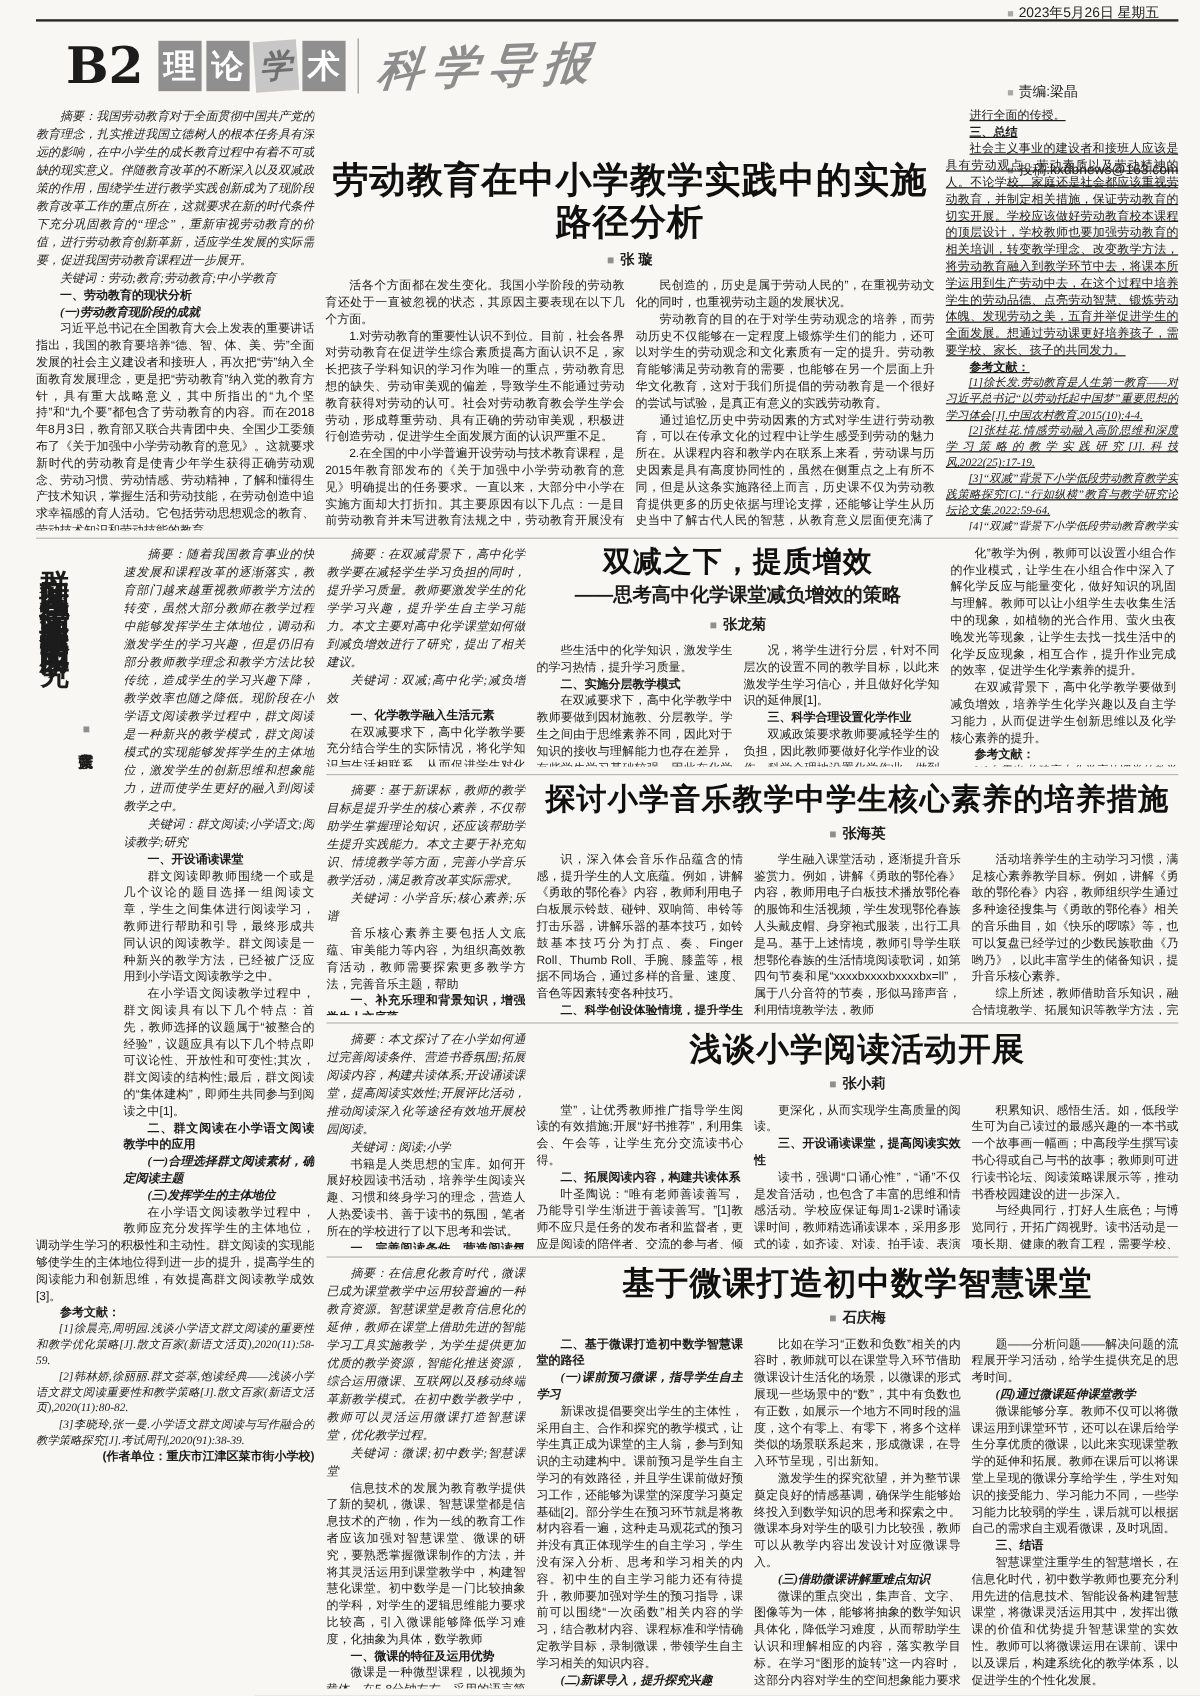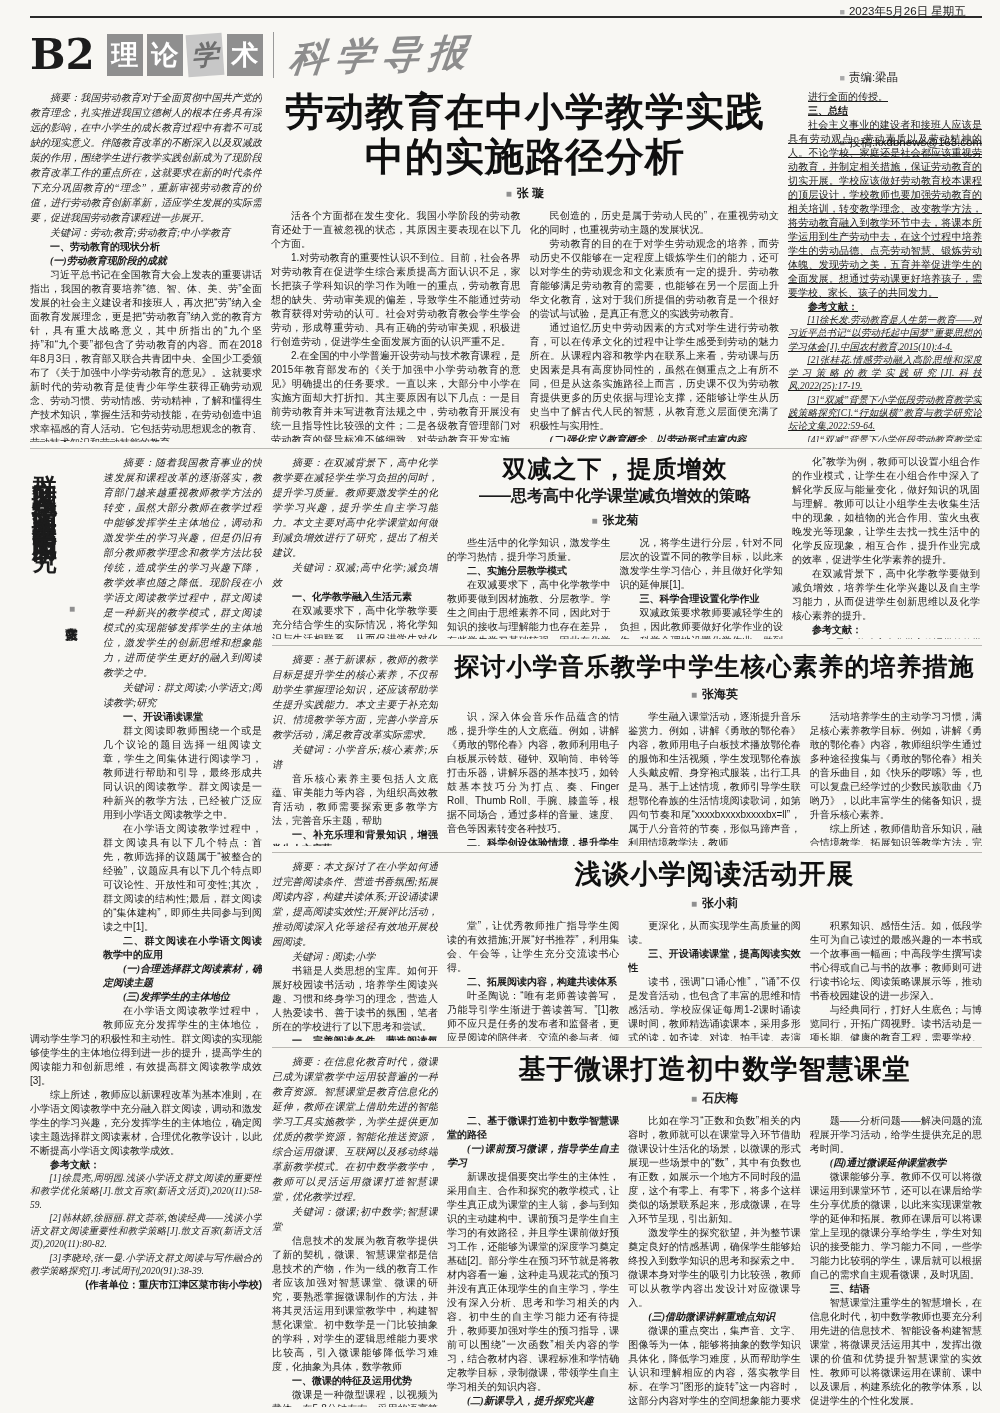--- a/index.html
+++ b/index.html
@@ -2,21 +2,21 @@
 <html><head>
 <meta charset="utf-8">
 <style>
   html,body{margin:0;padding:0;background:#dddbd6;}
   .page{position:relative;width:1000px;height:1413px;margin:0 auto;background:#f8f7f3;
         box-sizing:border-box;padding:16px 18px 0 30px;color:#1c1c1c;
         font-family:"Liberation Sans",sans-serif;overflow:hidden;}
   .toprule{height:2px;background:#2a2a2a;margin-bottom:6px;}
   
   .masthead{display:flex;align-items:center;height:62px;}
-  .edition{font-family:"DejaVu Serif",serif;font-weight:bold;font-size:42px;line-height:1;margin-right:12px;}
+  .edition{font-family:"DejaVu Serif",serif;font-weight:bold;font-size:42px;line-height:1;margin-right:12px;margin-left:25px;}
   .secboxes{display:flex;gap:4px;align-items:center;}
   .secbox{width:36px;height:42px;background:#8f8f8f;color:#fff;font-weight:bold;font-size:27px;
           display:flex;align-items:center;justify-content:center;}
   .secbox.alt{background:#c7c7c7;color:#6f6f6f;font-family:"DejaVu Serif",serif;font-style:italic;transform:rotate(-4deg);}
   .vbar{width:1px;height:46px;background:#9a9a9a;margin:0 16px 0 10px;}
   .logo{font-family:"DejaVu Serif",serif;font-style:italic;font-weight:bold;font-size:38px;color:#8d8d8d;
         letter-spacing:8px;transform:skewX(-8deg) rotate(-2deg);white-space:nowrap;}
   .mastinfo{margin-left:auto;font-size:11.5px;line-height:1.55;color:#222;}
   .mastinfo .iline{white-space:nowrap;margin-top:48px;}
   .mastinfo .iline.last{border-bottom:1.5px solid #222;padding-bottom:2px;}
@@ -26,21 +26,21 @@
   .seg-p{text-indent:2em;}
   .seg-h{font-weight:bold;text-indent:2em;}
   .seg-h2{font-weight:bold;text-indent:2em;font-family:"Liberation Serif",serif;font-style:italic;}
   .seg-abs{font-family:"Liberation Serif",serif;font-style:italic;text-indent:2em;line-height:1.5;}
   .seg-kw{font-family:"Liberation Serif",serif;font-style:italic;font-weight:normal;text-indent:2em;line-height:1.5;}
   .seg-refh{font-weight:bold;text-indent:2em;}
   .seg-ref{font-family:"Liberation Serif",serif;font-style:italic;font-size:9.5px;text-indent:2em;}
   .seg-unit{font-weight:bold;text-align:right;}
   
   .art-title{text-align:center;font-weight:bold;color:#101010;letter-spacing:1px;line-height:1.15;}
-  .t29{font-size:39px;} .t24{font-size:24px;} .t26{font-size:25px;} .t28{font-size:27px;}
+  .t29{font-size:30px;margin-top:44px;} .t24{font-size:24px;} .t26{font-size:25px;} .t28{font-size:27px;}
   .subtitle{text-align:center;font-weight:bold;font-size:16px;margin-top:3px;}
   .byline{text-align:center;font-size:12px;font-weight:bold;margin:5px 0 7px;}
   .sq{color:#8f8f8f;font-size:10px;margin-right:5px;font-weight:normal;}
   
   .art-top{display:flex;gap:9px;height:352px;margin-top:4px;}
   .art-top .c1{width:232px;flex:none;}
   .art-top .mid{width:508px;flex:none;display:flex;flex-direction:column;}
   .art-top .mid .cols{display:flex;gap:9px;flex:1;min-height:0;}
   .art-top .mid .cols .col{flex:1;}
   .art-top .c4{flex:1;text-decoration:underline;}
@@ -48,21 +48,21 @@
   .lower{display:flex;gap:10px;height:952px;}
   .aside{width:232px;flex:none;overflow:hidden;font-size:10px;line-height:1.4;text-align:justify;}
   .vwrap{float:left;width:64px;height:572px;margin-right:9px;display:flex;}
   .vtitle{writing-mode:vertical-rl;font-size:25px;font-weight:bold;letter-spacing:4px;line-height:1.2;}
   .vauthor{writing-mode:vertical-rl;font-size:12.5px;font-weight:bold;margin-top:148px;margin-left:2px;}
   .vauthor .sq{margin:0 0 4px 0;display:inline;}
   .mainR{flex:1;display:flex;flex-direction:column;min-width:0;}
   .band{display:flex;gap:9px;overflow:hidden;}
   .band .absc{width:166px;flex:none;}
   .tblock{flex:1;display:flex;flex-direction:column;min-width:0;}
-  .tblock .cols{display:flex;gap:9px;flex:1;min-height:0;justify-content:flex-end;}
+  .tblock .cols{display:flex;gap:9px;flex:1;min-height:0;}
   .tblock .cols .col{flex:1;}
   .band .c4side{width:188px;flex:none;}
 </style>
 </head>
 <body>
 
 <div class="page">
   <div class="toprule"></div>
 
   <div class="masthead">
@@ -133,21 +133,20 @@
       <div>
           <div class="seg-abs">摘要：随着我国教育事业的快速发展和课程改革的逐渐落实，教育部门越来越重视教师教学方法的转变，虽然大部分教师在教学过程中能够发挥学生主体地位，调动和激发学生的学习兴趣，但是仍旧有部分教师教学理念和教学方法比较传统，造成学生的学习兴趣下降，教学效率也随之降低。现阶段在小学语文阅读教学过程中，群文阅读是一种新兴的教学模式，群文阅读模式的实现能够发挥学生的主体地位，激发学生的创新思维和想象能力，进而使学生更好的融入到阅读教学之中。</div>
           <div class="seg-kw">关键词：群文阅读;小学语文;阅读教学;研究</div>
           <div class="seg-h">一、开设诵读课堂</div>
           <div class="seg-p">群文阅读即教师围绕一个或是几个议论的题目选择一组阅读文章，学生之间集体进行阅读学习，教师进行帮助和引导，最终形成共同认识的阅读教学。群文阅读是一种新兴的教学方法，已经被广泛应用到小学语文阅读教学之中。</div>
           <div class="seg-p">在小学语文阅读教学过程中，群文阅读具有以下几个特点：首先，教师选择的议题属于“被整合的经验”，议题应具有以下几个特点即可议论性、开放性和可变性;其次，群文阅读的结构性;最后，群文阅读的“集体建构”，即师生共同参与到阅读之中[1]。</div>
           <div class="seg-h">二、群文阅读在小学语文阅读教学中的应用</div>
           <div class="seg-h2">(一)合理选择群文阅读素材，确定阅读主题</div>
           <div class="seg-h2">(三)发挥学生的主体地位</div>
           <div class="seg-p">在小学语文阅读教学过程中，教师应充分发挥学生的主体地位，调动学生学习的积极性和主动性。群文阅读的实现能够使学生的主体地位得到进一步的提升，提高学生的阅读能力和创新思维，有效提高群文阅读教学成效[3]。</div>
-          <div class="seg-p">综上所述，教师应以新课程改革为基本准则，在小学语文阅读教学中充分融入群文阅读，调动和激发学生的学习兴趣，充分发挥学生的主体地位，确定阅读主题选择群文阅读素材，合理优化教学设计，以此不断提高小学语文阅读教学成效。</div>
           <div class="seg-refh">参考文献：</div>
           <div class="seg-ref">[1]徐晨亮,周明园.浅谈小学语文群文阅读的重要性和教学优化策略[J].散文百家(新语文活页),2020(11):58-59.</div>
           <div class="seg-ref">[2]韩林娇,徐丽丽.群文荟萃,饱读经典——浅谈小学语文群文阅读重要性和教学策略[J].散文百家(新语文活页),2020(11):80-82.</div>
           <div class="seg-ref">[3]李晓玲,张一曼.小学语文群文阅读与写作融合的教学策略探究[J].考试周刊,2020(91):38-39.</div>
           <div class="seg-unit">(作者单位：重庆市江津区菜市街小学校)</div>
         </div>
     </aside>
 
     <div class="mainR">
 

